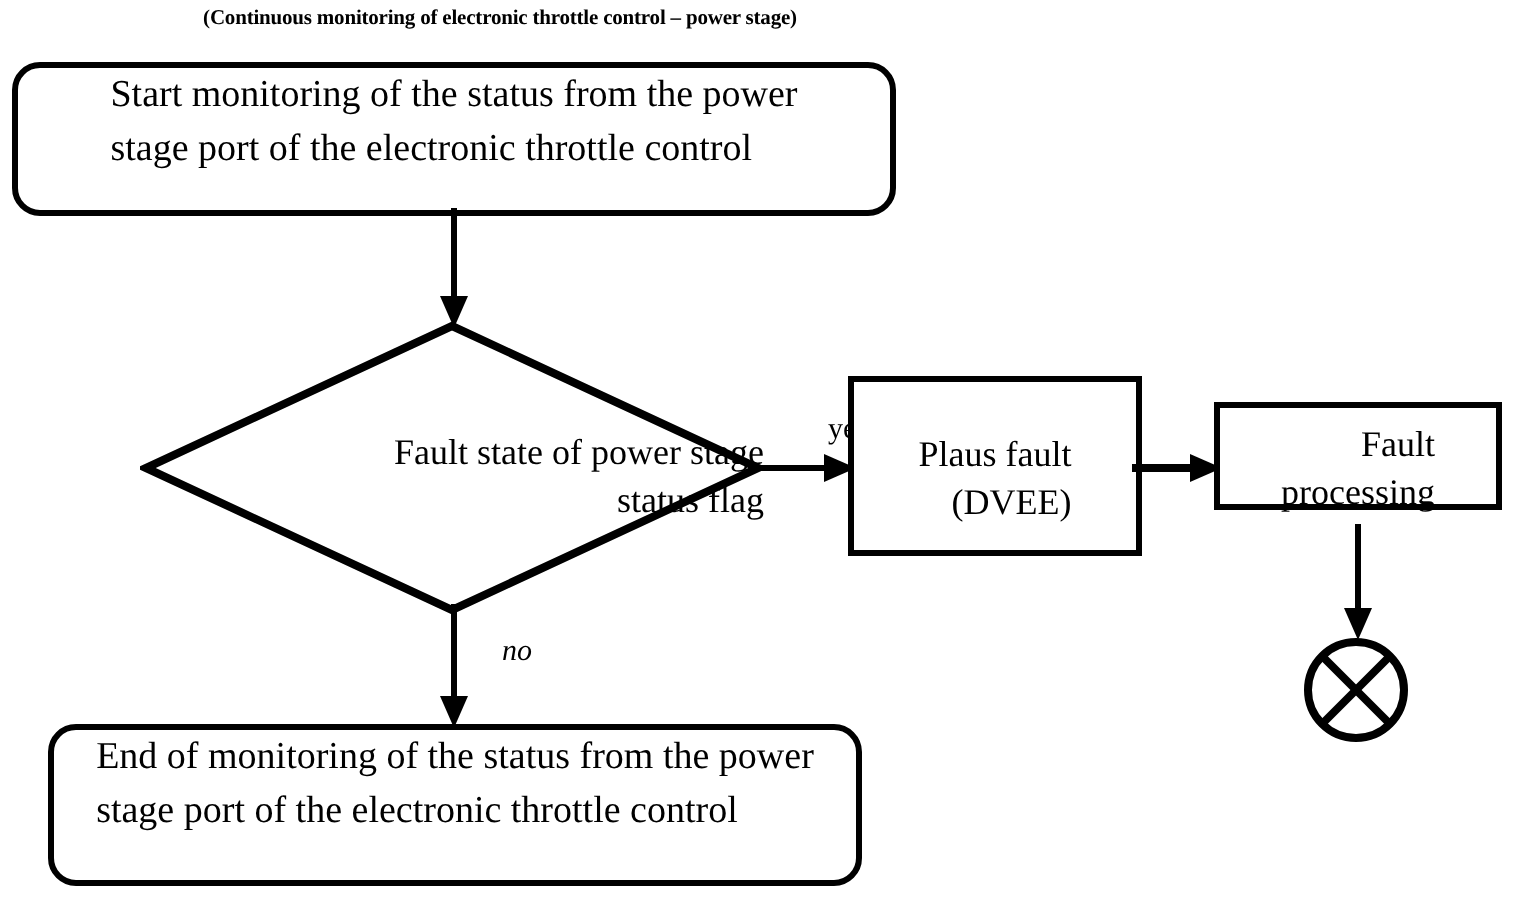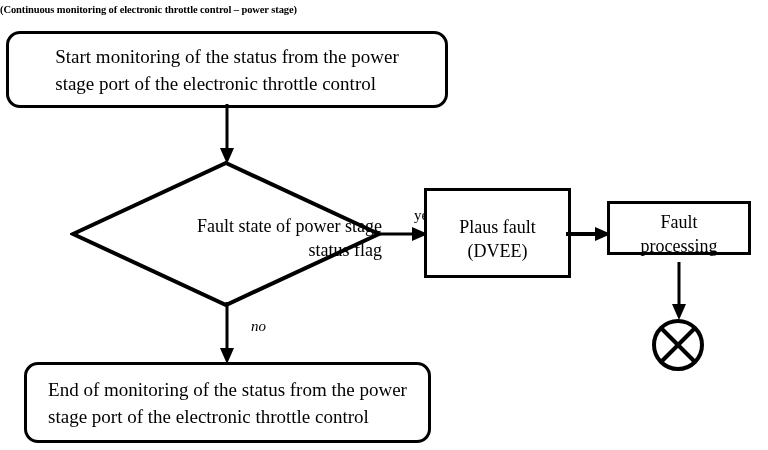--- a/index.html
+++ b/index.html
@@ -16,38 +16,37 @@
     font-family: "Liberation Serif", "DejaVu Serif", serif;
     color: #000000;
   }
 
   
   .caption {
     position: absolute;
     left: 0;
     top: 3px;
     width: 500px;
-    text-align: left;
+    text-align: center;
     font-family: "Liberation Serif", "DejaVu Serif", serif;
     font-size: 10.5px;
     font-weight: bold;
     letter-spacing: -0.1px;
     line-height: 14px;
     white-space: nowrap;
   }
 
   
   .rbox {
     position: absolute;
     box-sizing: border-box;
     border: 3px solid #000;
     border-radius: 14px;
     background: #fff;
     display: flex;
-    align-items: center;
     justify-content: center;
   }
   .rbox .txt {
     font-size: 19px;
     line-height: 27px;
     text-align: left;
     padding: 0 14px;
     white-space: pre-line;
   }
 
@@ -60,21 +59,21 @@
     box-sizing: border-box;
     border: 3px solid #000;
     background: #fff;
     display: flex;
     align-items: center;
     justify-content: center;
   }
   .pbox .txt {
     font-size: 18px;
     line-height: 24px;
-    text-align: center;
+    text-align: right;
     white-space: pre-line;
     margin-top: 12px;
   }
 
   #plaus-box { left: 424px; top: 188px; width: 147px; height: 90px; }
   #fault-box { left: 607px; top: 201px; width: 144px; height: 54px; }
 
   
   #diamond-wrap {
     position: absolute;

